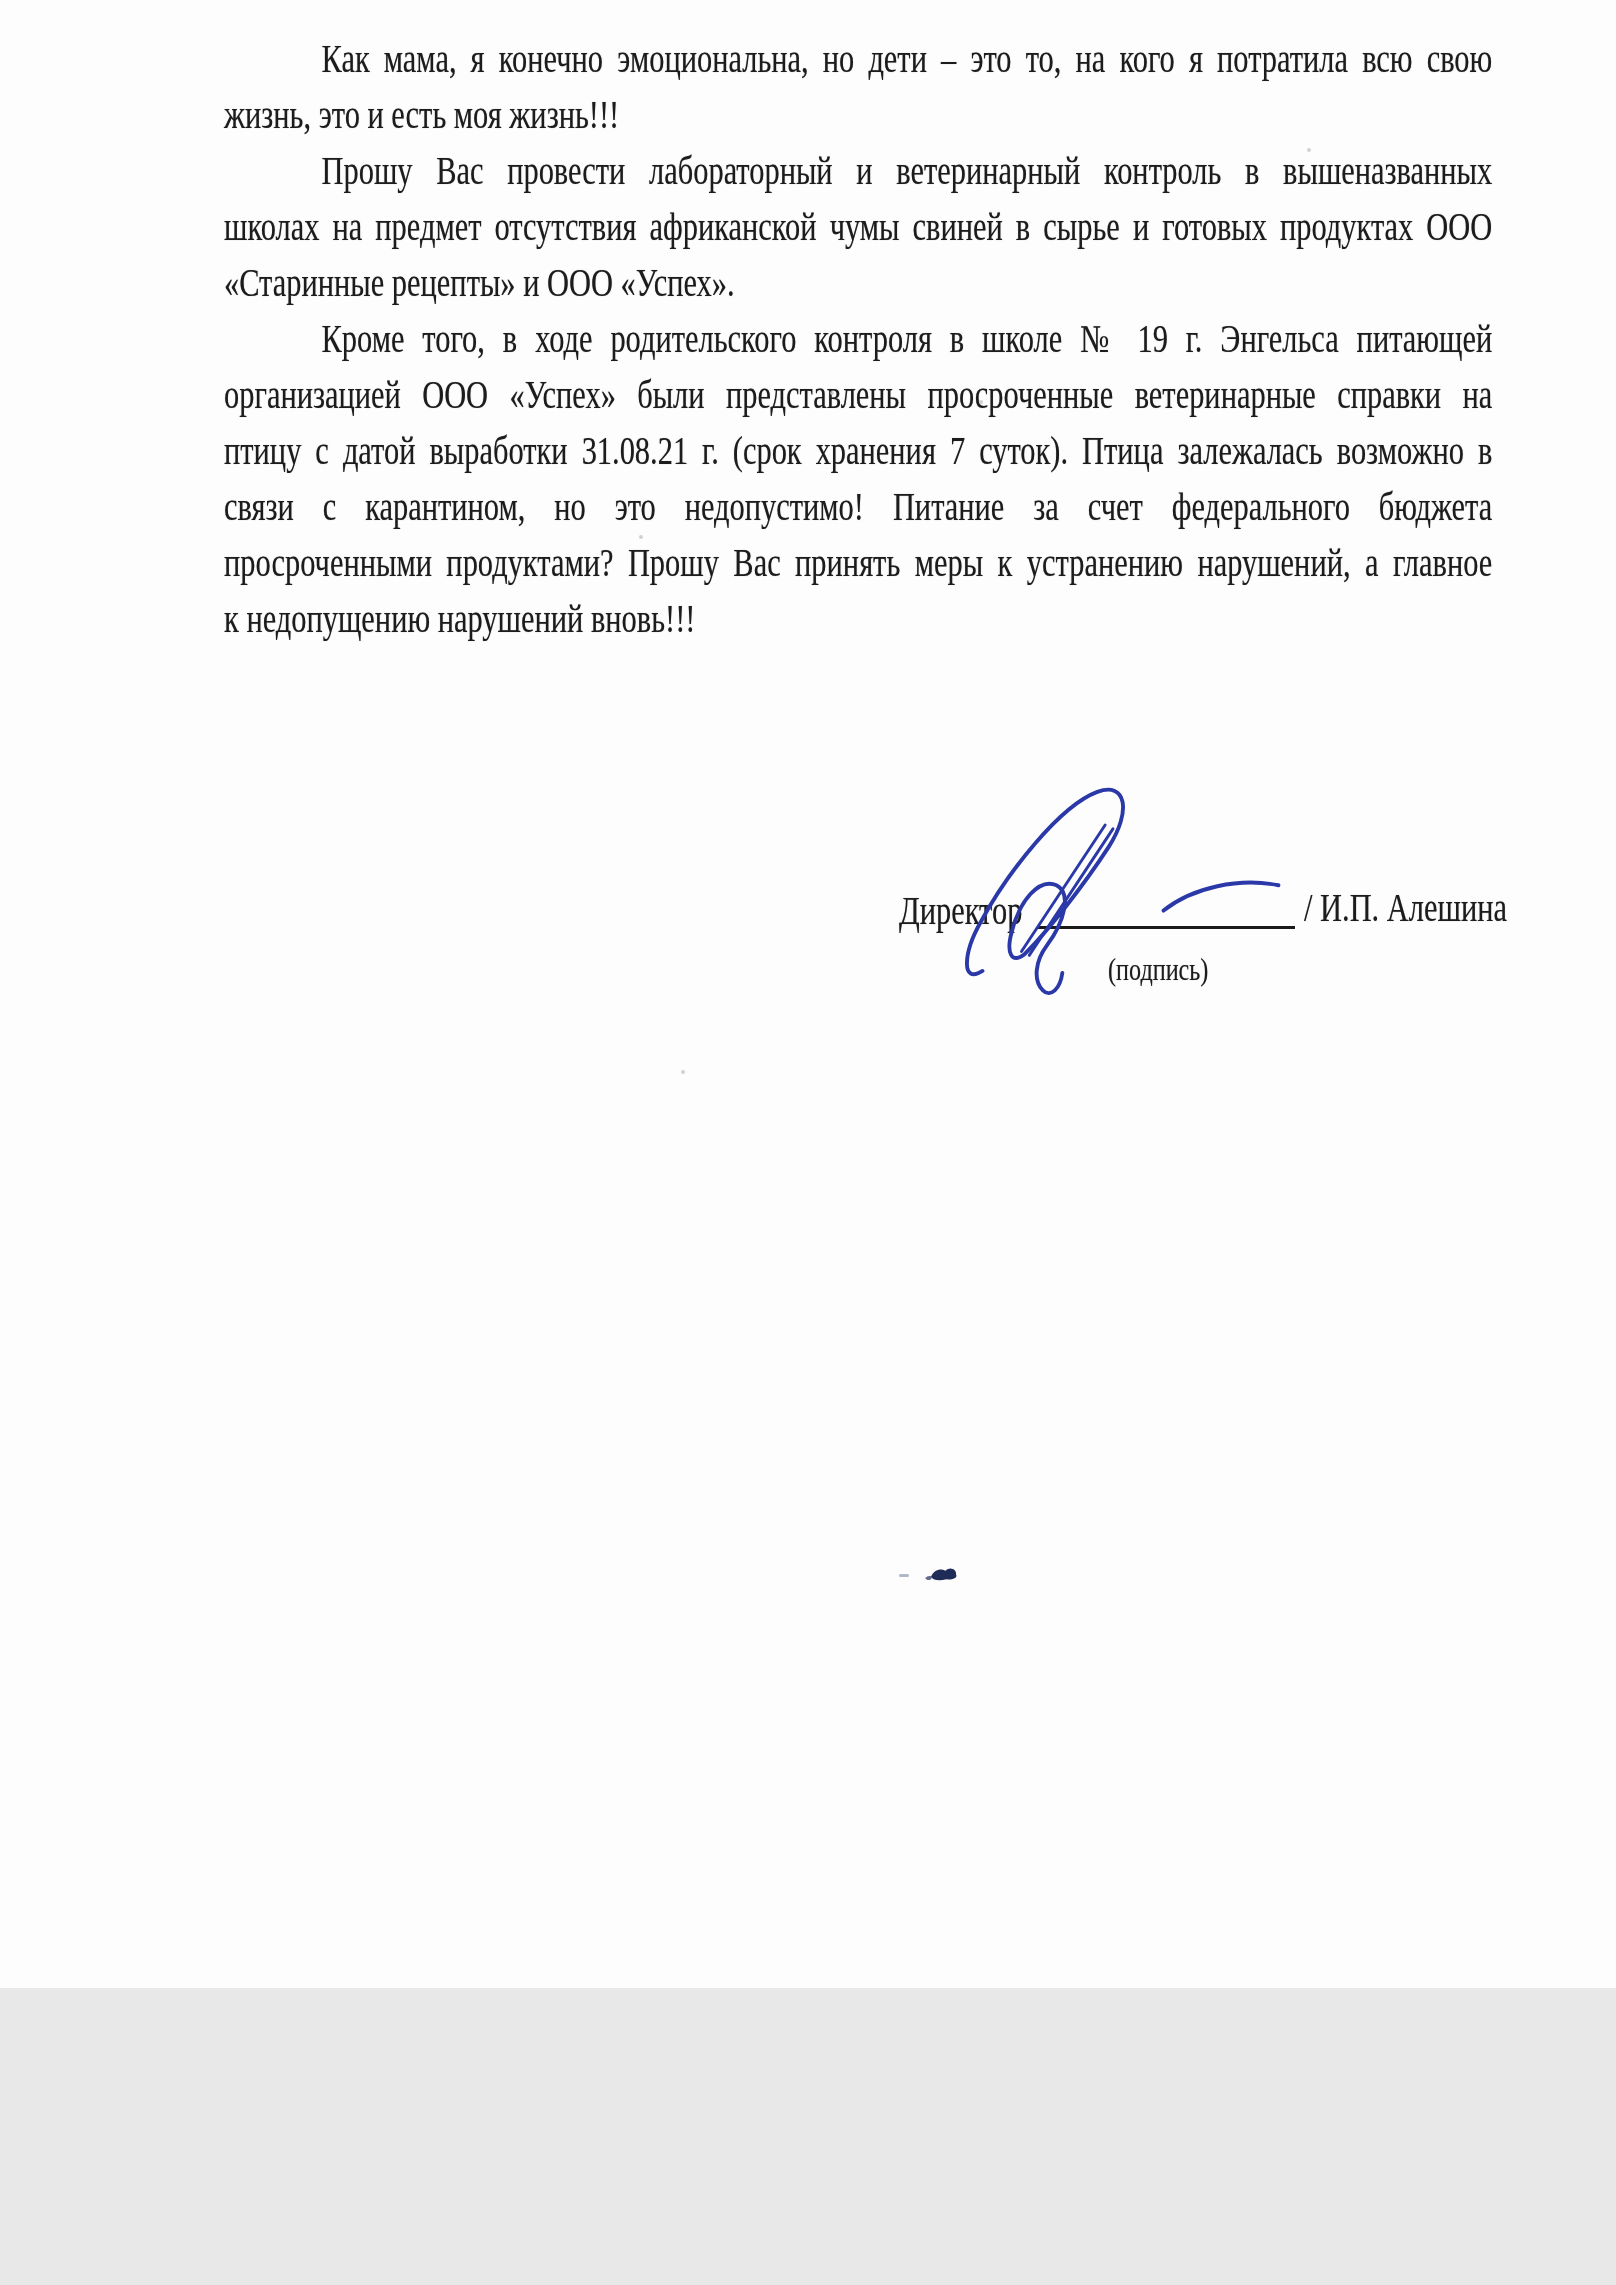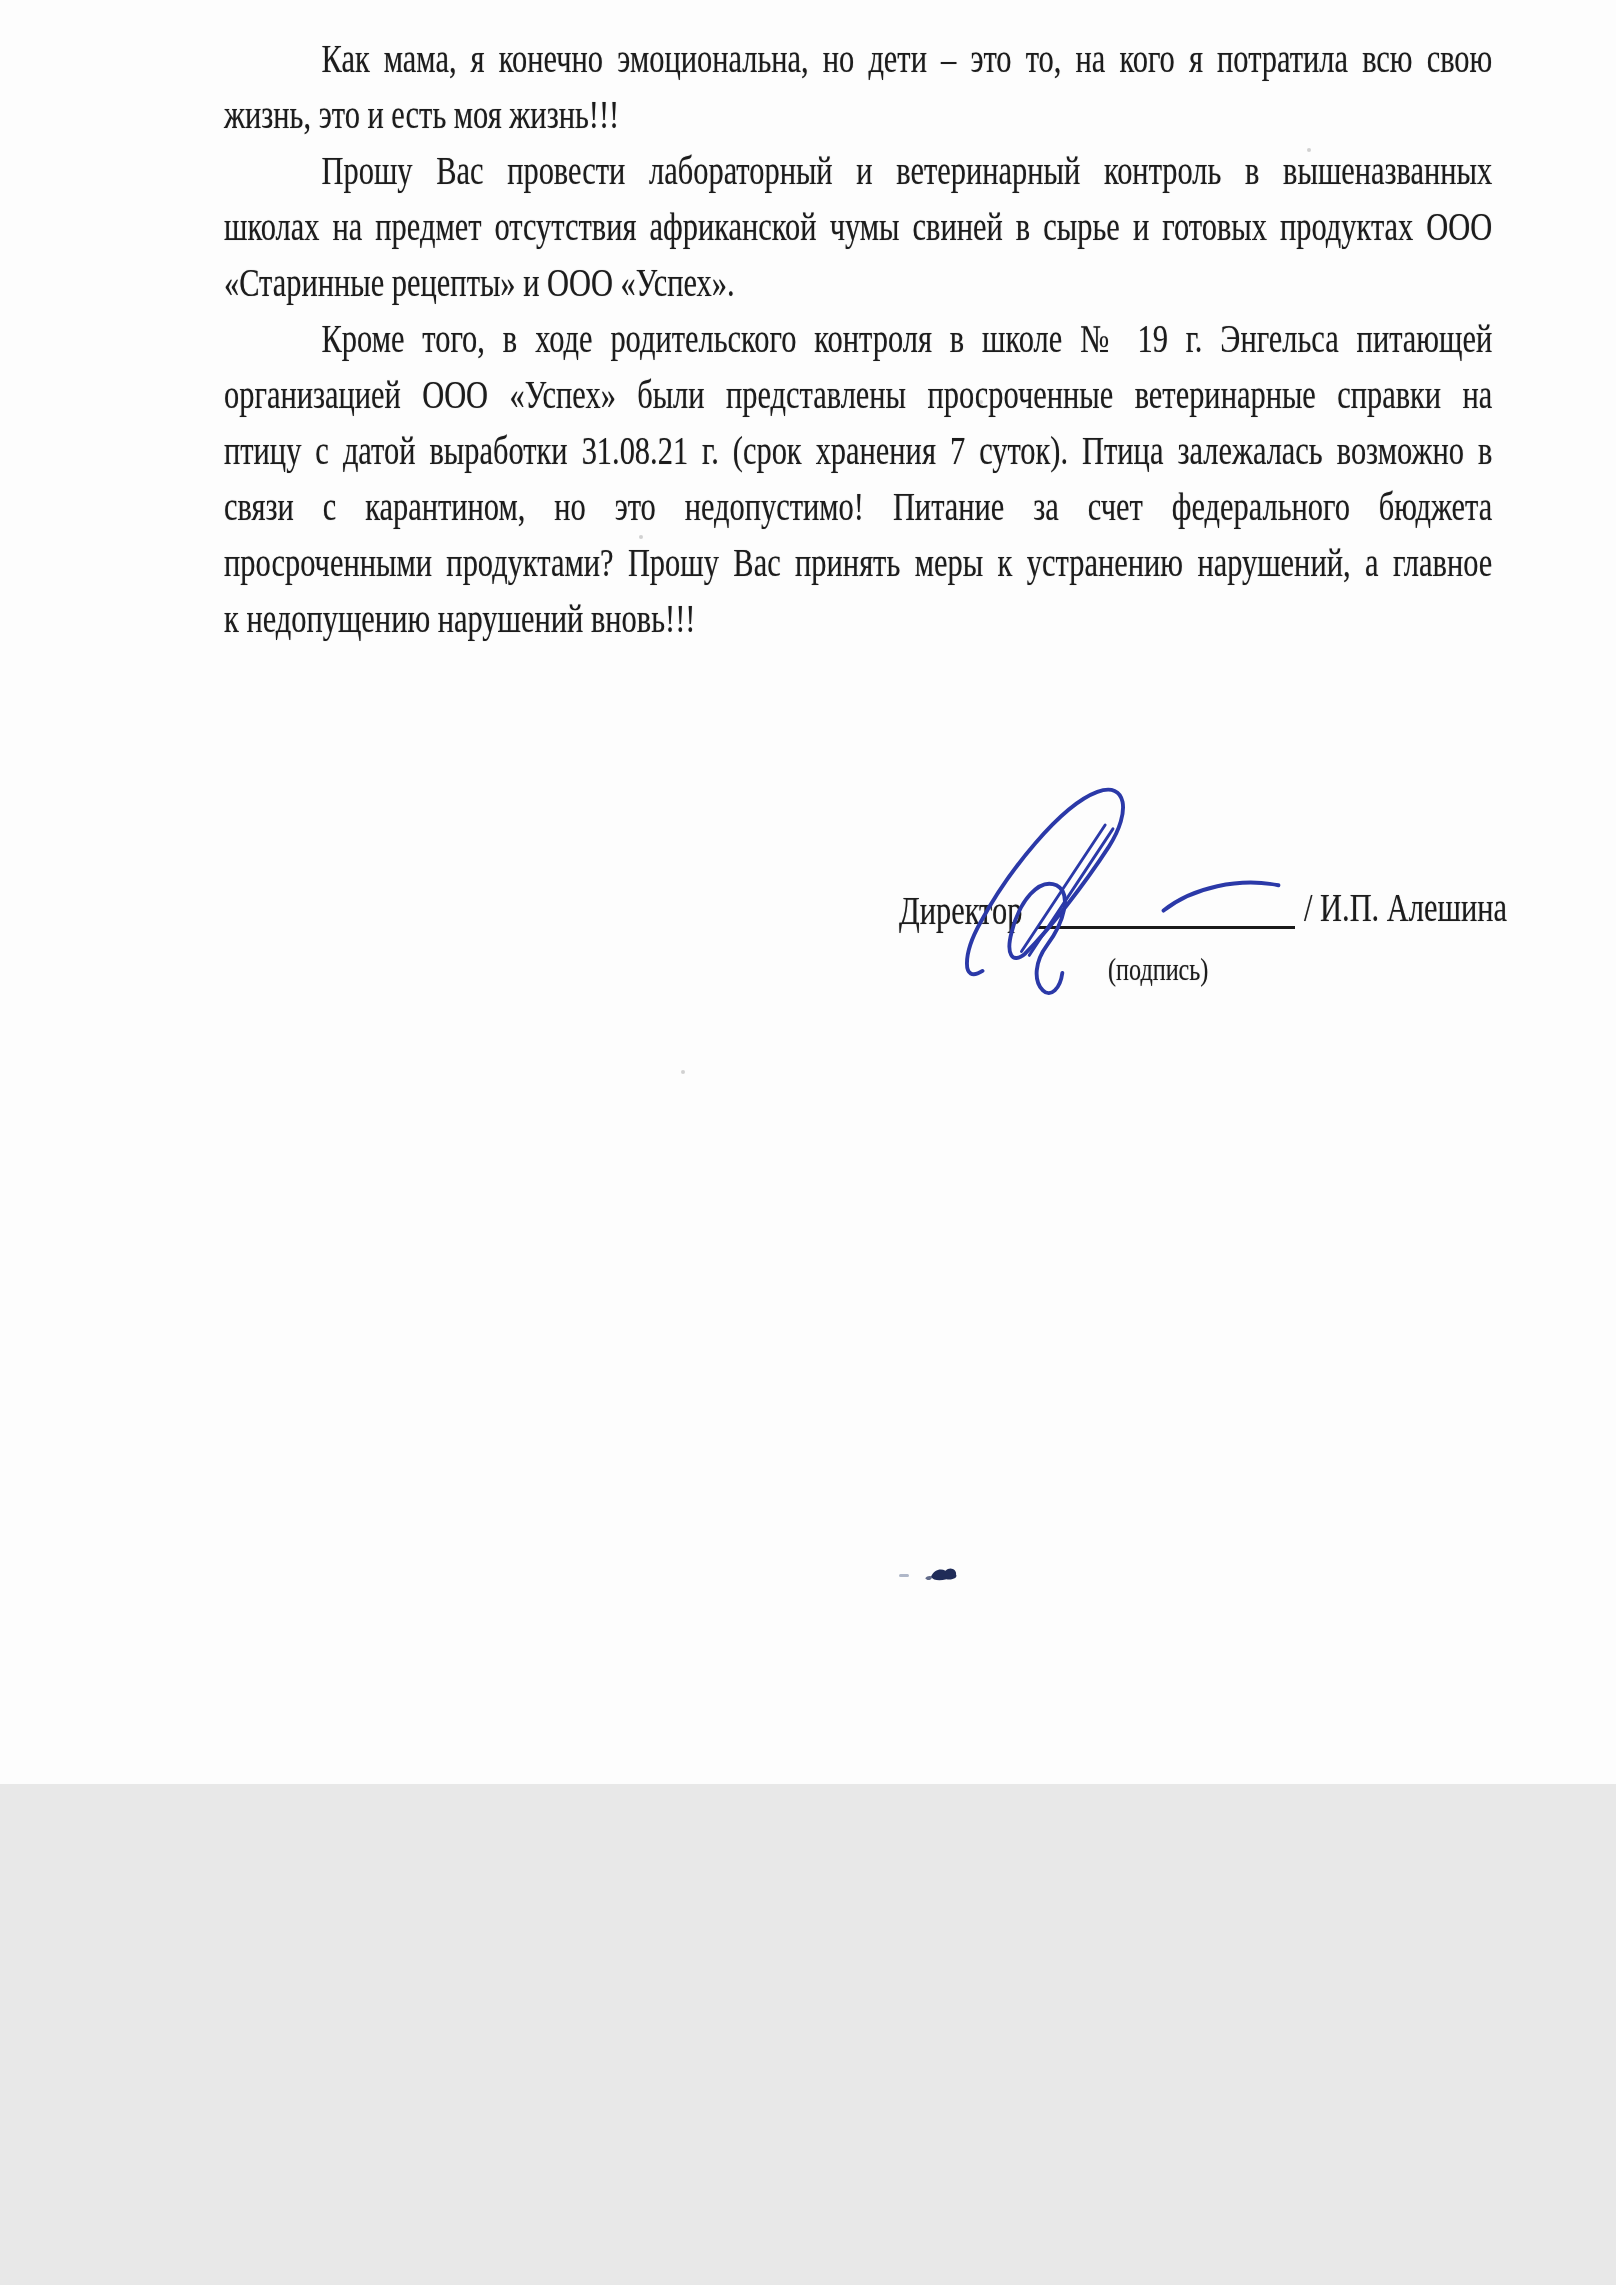--- a/index.html
+++ b/index.html
@@ -1,18 +1,18 @@
 <!DOCTYPE html>
 <html><head>
 <meta charset="utf-8">
 <style>
   html,body{margin:0;padding:0;background:#e8e8e8;}
   .page{
     position:relative;
-    width:1617px;height:1784px;
+    width:1617px;height:1988px;
     background:#fdfdfd;
     overflow:hidden;
     font-family:"Liberation Serif","DejaVu Serif",serif;
   }
   
   .text-block{
     position:absolute;left:224px;top:31px;width:1626px;
     transform:scaleX(0.78);transform-origin:0 0;
     font-size:39px;line-height:56px;color:#1c1c1c;
     text-shadow:0 0 1px rgba(20,20,20,.45);

